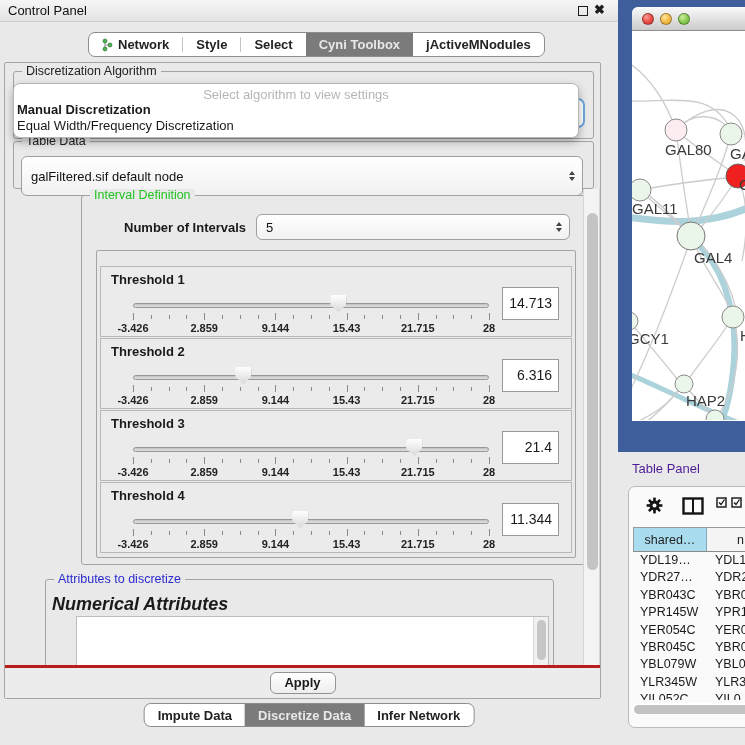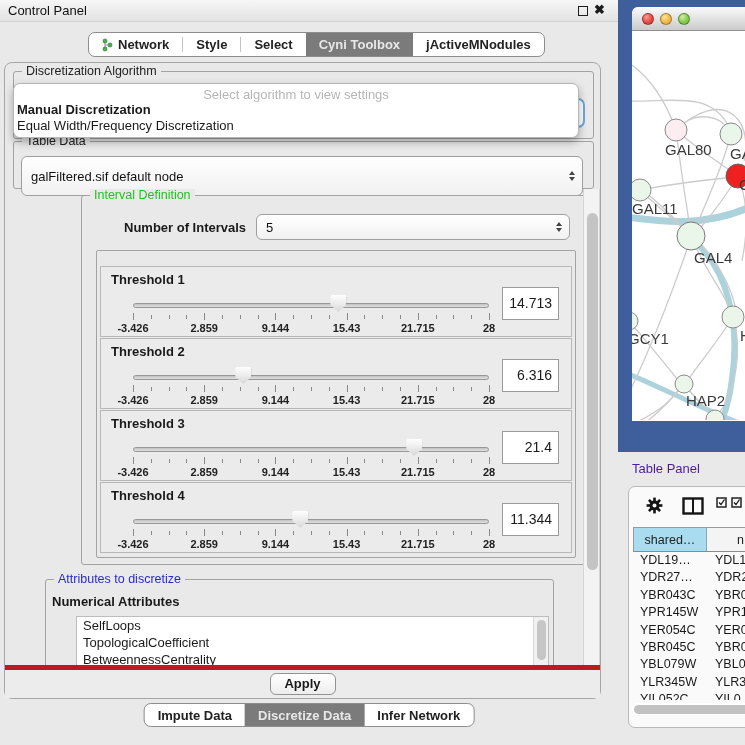--- a/index.html
+++ b/index.html
@@ -18,21 +18,21 @@
     border:1px solid #8d8d8d; border-radius:7px; overflow:hidden; }
   .tabbar.top { left:88px; top:32px; height:25px; }
   .tabbar.bottom { left:50%; transform:translateX(-50%); top:703px; height:24px; }
   .tab { display:flex; align-items:center; gap:5px; padding:0 13px; font-size:13px; font-weight:bold;
     color:#222; white-space:nowrap; cursor:default; }
   .tab.active { background:var(--tab-active-bg); color:var(--tab-active-text);text-align:center; }
   .tabdiv { width:1px; background:#c3c3c3; margin:4px 0; }
 
   
   .main-panel { position:absolute; left:4px; top:62px; width:597px; height:637px;
-    border:1px solid #a6a6a6; border-radius:8px; background:var(--bg); }
+    border:1px solid #a6a6a6; border-radius:2px; background:var(--bg); }
 
   .group { position:absolute; border:1px solid #a3a3a3; border-radius:3px; }
   .group-title { position:absolute; top:-8px; left:8px; background:var(--bg); padding:0 4px;
     font-size:12.5px; white-space:nowrap; }
   .gt-dark { color:#222; }
   .gt-green { color:var(--group-title-green); }
   .gt-blue  { color:var(--group-title-blue); }
 
   .g-algo { left:8px; top:8px; width:581px; height:68px; }
   .algo-combo { position:absolute; left:7px; top:26px; width:564px; height:30px; background:#fff;
@@ -79,29 +79,29 @@
     filter:drop-shadow(0 0 1px #777); }
   .ticks { position:absolute; left:0; right:0; top:16px; height:8px; }
   .tick { position:absolute; top:2px; width:1px; height:4px; background:#8a8a8a; }
   .tick.major { top:0; height:7px; }
   .ticklabels { position:absolute; left:0; right:0; top:25px; height:12px; }
   .ticklabels span { position:absolute; transform:translateX(-50%); font-size:11px; font-weight:bold; color:#222; white-space:nowrap; }
   .tvalue { position:absolute; right:12px; top:20px; width:57px; height:33px; background:#fff;
     border:1px solid #9a9a9a; font-size:14px; text-align:right; line-height:31px; padding-right:6px; }
 
   .g-attrs { left:10px; top:390px; width:509px; height:110px; }
-  .attrs-label { position:absolute; left:6px; top:14px; font-size:13px; font-weight:bold; }
+  .attrs-label { position:absolute; left:6px; top:14px; font-size:18px; font-weight:bold;font-style:italic; }
   .listbox { position:absolute; left:30px; top:36px; width:473px; height:60px; background:#fff;
     border:1px solid #bdbdbd; overflow:hidden; }
   .listbox .item { font-size:13px; height:17px; line-height:17px; padding-left:6px; }
   .list-scroll { position:absolute; right:0; top:0; width:15px; height:100%; background:#f1f1f1; border-left:1px solid #d8d8d8; }
   .list-scroll .thumb { position:absolute; left:2.5px; width:9px; top:3px; height:40px; background:#c6c6c6; border-radius:5px; }
 
   .apply-row { position:absolute; left:0; bottom:0; width:100%; height:33px; background:#ececec;
-    border-top:5px solid #b91c1c; display:flex; justify-content:center; align-items:center; }
+    border-top:3px solid #b91c1c; display:flex; justify-content:center; align-items:center; }
   .apply-btn { width:66px; height:22px; background:linear-gradient(#ffffff,#ededed); border:1px solid #939393;
     border-radius:6px; font-size:13px; font-weight:bold; text-align:center; line-height:20px; }
 
   
   .network-win { position:absolute; left:618px; top:0; width:127px; height:452px; background:var(--frame-blue); }
   .mac-win { position:absolute; left:14px; top:7px; width:113px; height:414px; background:#fff; border-radius:6px 0 0 0; overflow:hidden; }
   .mac-titlebar { position:relative; height:24px; background:linear-gradient(#fafafa,#cbcbcb);
     border-bottom:1px solid #8f8f8f; border-radius:6px 0 0 0; }
   .light { position:absolute; top:6px; width:12px; height:12px; border-radius:50%; border:1px solid rgba(0,0,0,.35); }
   .light.red    { left:10px; background:radial-gradient(circle at 35% 30%, #ff9a93, var(--light-red) 60%); }
@@ -373,25 +373,20 @@
                 <div class="tvalue">11.344</div>
               </div>
             </div>
         </div>
       </div>
 
       <div class="group g-attrs">
         <span class="group-title gt-blue">Attributes to discretize</span>
         <span class="attrs-label">Numerical Attributes</span>
         <div class="listbox">
-          <div>
-              <div class="item">SelfLoops</div>
-              <div class="item">TopologicalCoefficient</div>
-              <div class="item">BetweennessCentrality</div>
-            </div>
           <div class="list-scroll">
               <div class="thumb"></div>
             </div>
         </div>
       </div>
 
       <div class="vscroll">
         <div class="thumb set-thumb"></div>
       </div>
     </div>

